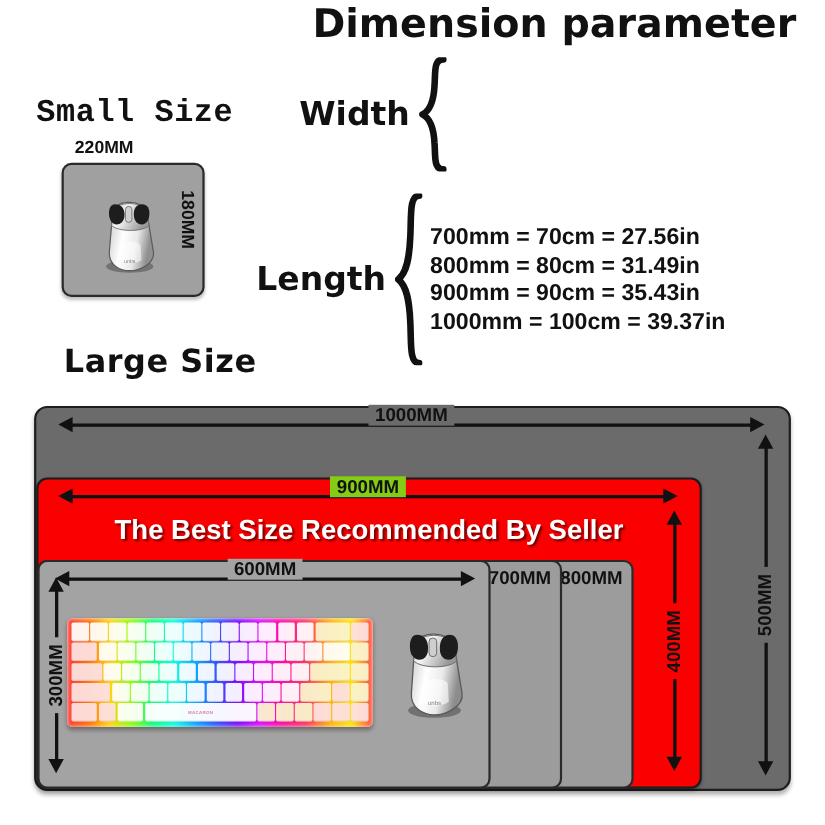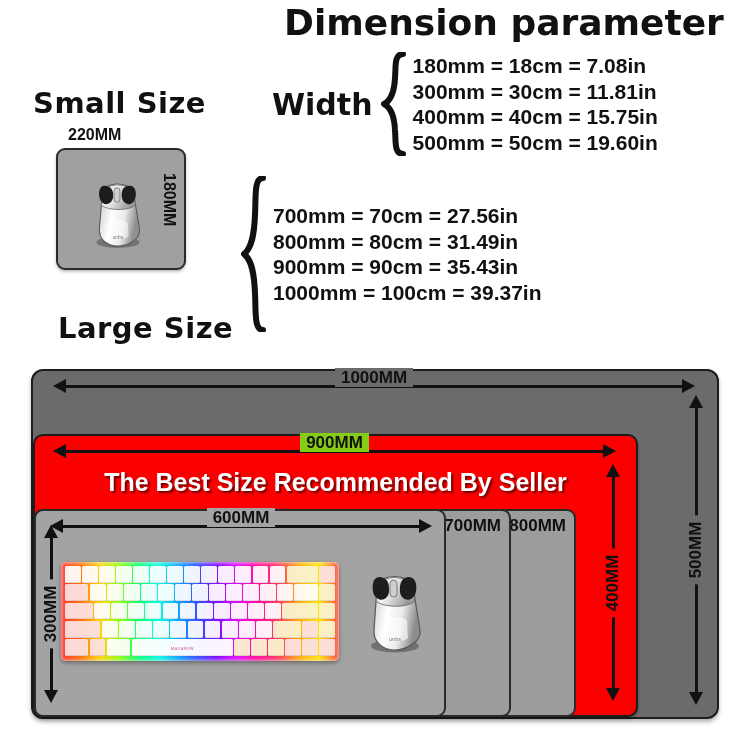--- a/index.html
+++ b/index.html
@@ -63,21 +63,21 @@
     font-size: 21px;
     line-height: 25.5px;
     white-space: nowrap;
     color: #111;
   }
 
   #width-group  { left: 272px; top: 52px; }
   #length-group { left: 233px; top: 176px; }
 
   
-  #small-heading { left: 33px; top: 86px; font-size: 29px; }
+  #small-heading { left: 33px; top: 86px; font-size: 29px; font-family: Liberation Mono, monospace; }
   #small-top-label { left: 68px; top: 126px; font-size: 16px; }
   #small-pad {
     left: 56px; top: 148px; width: 130px; height: 122px;
     background: #a0a0a0;
     border: 2px solid #2a2a2a;
     border-radius: 9px;
     box-shadow: 0 2px 3px rgba(0,0,0,0.25);
   }
   #small-side-label {
     left: 178px; top: 173px;
@@ -258,29 +258,24 @@
 
 <div class="abs heading" id="title">Dimension parameter</div>
 
 <div class="spec-group" id="width-group">
   <div class="spec-label">Width</div>
   <div class="brace">
     <svg width="26" height="104" viewBox="0 0 26 104">
       <path d="M22 2 C13 2 15 14 14 26 C13.4 38 11 48 3 52 C11 56 13.4 66 14 78 C15 90 13 102 22 102" fill="none" stroke="#111" stroke-width="6" stroke-linecap="round" stroke-linejoin="round"></path>
     </svg>
   </div>
-  <div class="spec-rows">
-    <div class="spec-row">180mm = 18cm = 7.08in</div>
-    <div class="spec-row">300mm = 30cm = 11.81in</div>
-    <div class="spec-row">400mm = 40cm = 15.75in</div>
-    <div class="spec-row">500mm = 50cm = 19.60in</div>
-  </div>
 </div>
 
 <div class="spec-group" id="length-group">
+  <div class="spec-label">Length</div>
   <div class="brace">
     <svg width="26" height="156" viewBox="0 0 26 156">
       <path d="M22 2 C13 2 15 20 14 39 C13.2 58 11 72 3 78 C11 84 13.2 98 14 117 C15 136 13 154 22 154" fill="none" stroke="#111" stroke-width="6" stroke-linecap="round" stroke-linejoin="round"></path>
     </svg>
   </div>
   <div class="spec-rows">
     <div class="spec-row">700mm = 70cm = 27.56in</div>
     <div class="spec-row">800mm = 80cm = 31.49in</div>
     <div class="spec-row">900mm = 90cm = 35.43in</div>
     <div class="spec-row">1000mm = 100cm = 39.37in</div>

